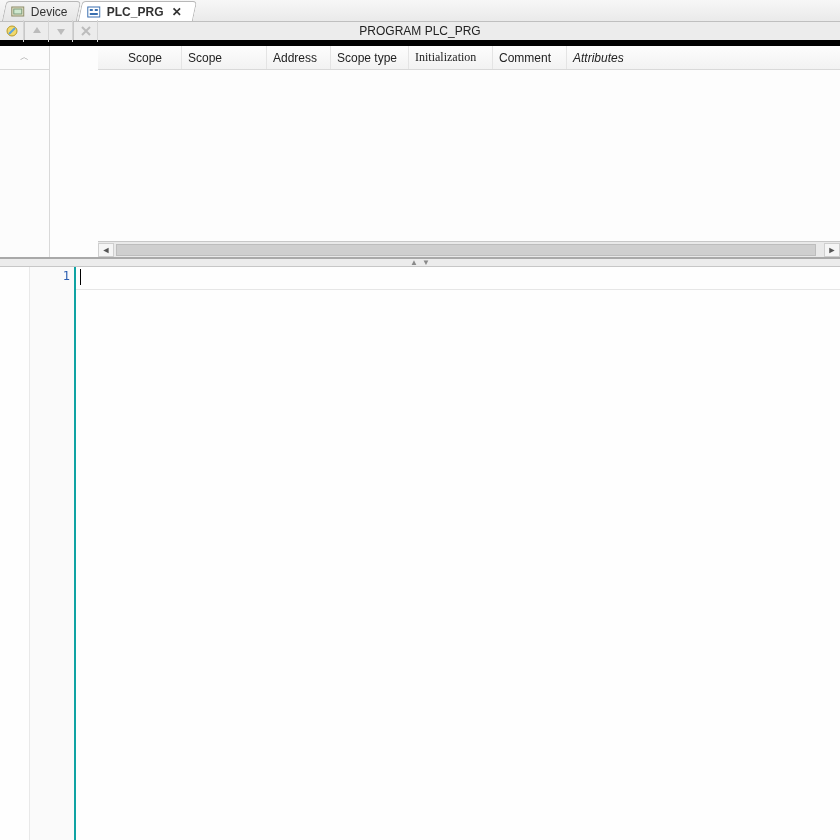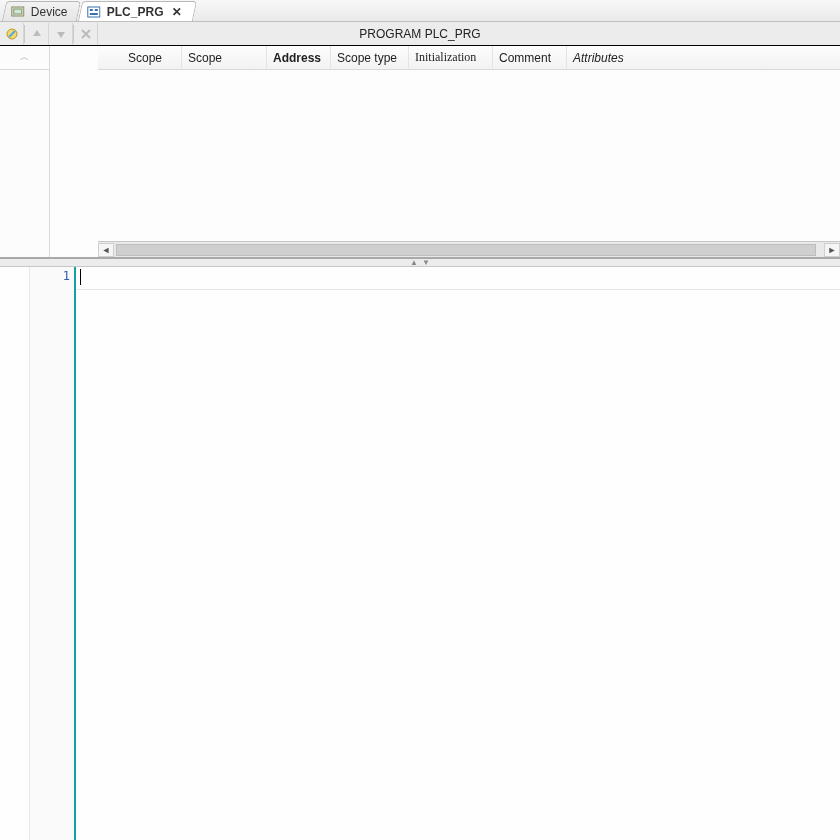--- a/index.html
+++ b/index.html
@@ -41,21 +41,21 @@
   .tab.active {
     background: #ffffff;
     font-weight: bold;
   }
   .tab .icon { width: 14px; height: 14px; display:flex; align-items:center; justify-content:center;}
   .close-x { font-weight:bold; color:#333; padding:0 2px; cursor:pointer; }
   
   .toolbar {
     height: 24px;
     background: #ececec;
-    border-bottom: 1px solid #000000;
+    border-bottom: 6px solid #000000;
     display: flex;
     align-items: center;
     position: relative;
   }
   .tbtn {
     width: 24px; height: 22px;
     display:flex; align-items:center; justify-content:center;
     border-right: 1px solid #d5d5d5;
     color: #888;
   }
@@ -91,21 +91,21 @@
   .col {
     padding: 0 6px;
     border-right: 1px solid #e4e4e4;
     height: 100%;
     display:flex; align-items:center;
     white-space:nowrap;
     color:#222;
   }
   .col.scope{width:60px;}
   .col.name{width:85px;}
-  .col.addr{width:64px;font-weight:bold;}
+  .col.addr{width:64px;}
   .col.dtype{width:78px;}
   .col.init{width:84px;font-family:Liberation Serif, serif;}
   .col.comment{width:74px;}
   .col.attrs{width:80px; border-right:none;font-style:italic;}
   .decl-body { flex:1; display:flex; flex-direction:column;margin-left:48px; }
   .decl-rows { flex:1; background:#fdfdfd; }
   .hscroll {
     height: 16px;
     background: #e9e9e9;
     border-top: 1px solid #c7c7c7;

